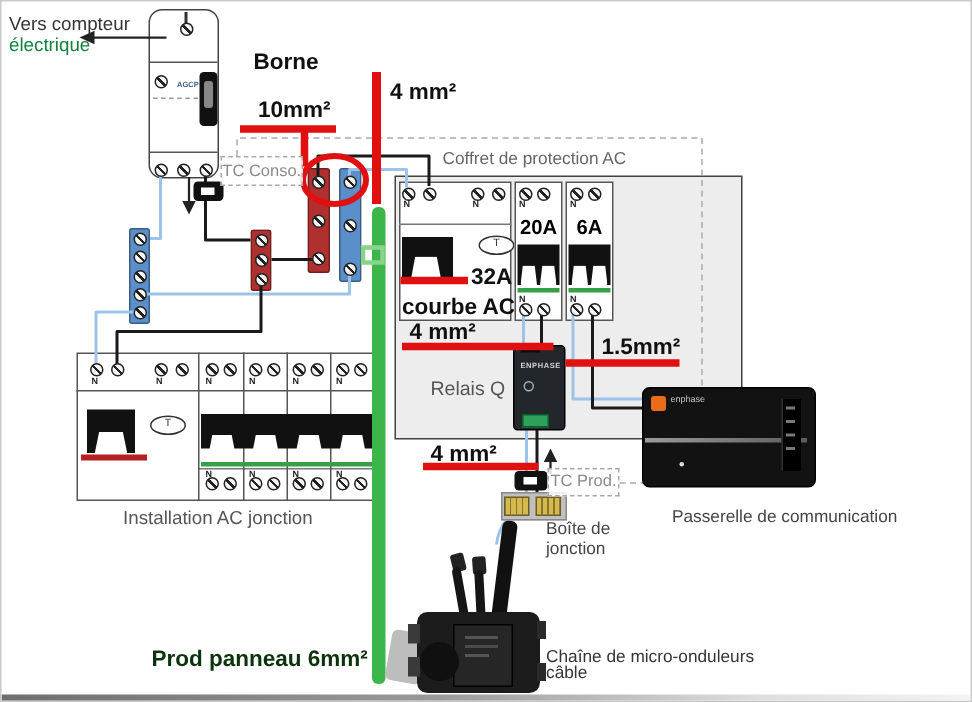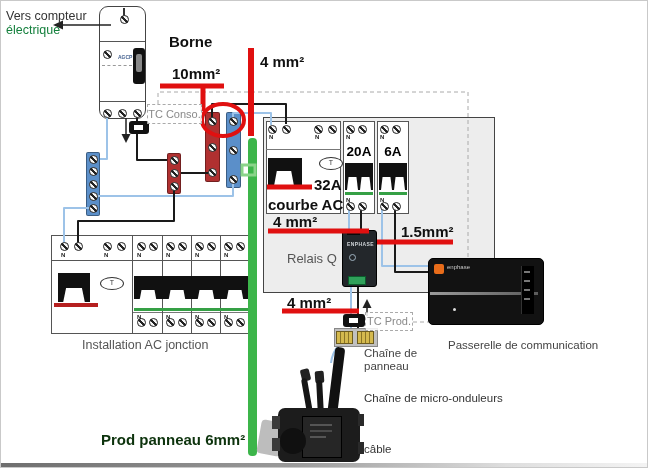--- a/index.html
+++ b/index.html
@@ -187,45 +187,46 @@
   <div class="lbl" style="left:5px;top:22px;font-size:12.5px;color:#15803d;z-index:7;">électrique</div>
 
   <div class="lbl ann" style="left:168px;top:32px;z-index:7;">Borne</div>
   <div class="lbl ann" style="left:171px;top:64px;z-index:7;">10mm²</div>
   <div class="lbl ann" style="left:259px;top:52px;z-index:7;">4 mm²</div>
 
   <div class="dashedbox" style="left:146px;top:103px;width:55px;height:20px;line-height:18px;z-index:7;">
     <span>TC Conso.</span>
   </div>
 
+  <div class="lbl gray" style="left:294px;top:99px;font-size:11.5px;z-index:7;">Coffret de protection AC</div>
 
   <div class="lbl" style="left:342px;top:143px;width:32px;text-align:center;font-size:13.5px;font-weight:bold;color:#000;z-index:7;">20A</div>
   <div class="lbl" style="left:376px;top:143px;width:32px;text-align:center;font-size:13.5px;font-weight:bold;color:#000;z-index:7;">6A</div>
 
   <div class="lbl ann" style="left:313px;top:175px;z-index:7;">32A</div>
   <div class="lbl ann" style="left:267px;top:195px;z-index:7;text-align:center;">courbe AC</div>
   <div class="lbl ann" style="left:272px;top:212px;z-index:7;">4 mm²</div>
   <div class="lbl ann" style="left:400px;top:222px;z-index:7;">1.5mm²</div>
 
   <div class="lbl" style="left:286px;top:251px;font-size:13px;color:#555;z-index:7;">Relais Q</div>
 
   <div class="lbl ann" style="left:286px;top:293px;z-index:7;">4 mm²</div>
 
   <div class="dashedbox" style="left:364px;top:311px;width:48px;height:19px;line-height:17px;z-index:7;">
     <span>TC Prod.</span>
   </div>
 
   <div class="lbl" style="left:81px;top:337px;font-size:12.5px;color:#555;z-index:7;">Installation AC jonction</div>
 
-  <div class="lbl" style="left:363px;top:346px;font-size:11.5px;color:#444;z-index:7;">Chaîne de</div>
-  <div class="lbl" style="left:363px;top:359px;font-size:11.5px;color:#444;z-index:7;">panneau</div>
+  <div class="lbl" style="left:363px;top:346px;font-size:11.5px;color:#444;z-index:7;">Boîte de</div>
+  <div class="lbl" style="left:363px;top:359px;font-size:11.5px;color:#444;z-index:7;">jonction</div>
 
   <div class="lbl" style="left:447px;top:338px;font-size:11.5px;color:#444;z-index:7;">Passerelle de communication</div>
 
-  <div class="lbl" style="left:363px;top:391px;font-size:11.5px;color:#333;z-index:7;">Chaîne de micro-onduleurs</div>
+  <div class="lbl" style="left:363px;top:431px;font-size:11.5px;color:#333;z-index:7;">Chaîne de micro-onduleurs</div>
   <div class="lbl" style="left:363px;top:442px;font-size:11.5px;color:#333;z-index:7;">câble</div>
 
   <div class="lbl ann" style="left:100px;top:430px;color:#0d330d;z-index:7;">Prod panneau 6mm²</div>
 
   <div class="abs" style="left:0;top:462px;width:648px;height:6px;background:linear-gradient(to right,#6e6e6e,#9a9a9a 45%,#dedede 78%,#f4f4f4);z-index:8;"></div>
 <div class="sc" style="left: 119px; top: 14px; z-index: 5;"></div>
     <div class="sc" style="left: 102px; top: 49px; z-index: 5;"></div>
     <div class="sc" style="left: 102px; top: 108px; z-index: 5;"></div>
     <div class="sc" style="left: 117px; top: 108px; z-index: 5;"></div>
     <div class="sc" style="left: 132px; top: 108px; z-index: 5;"></div>

